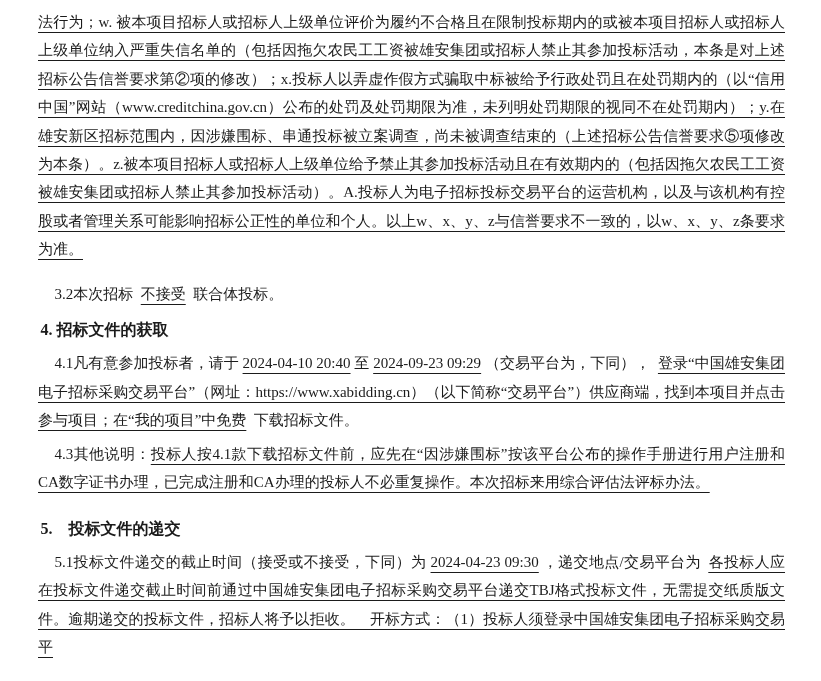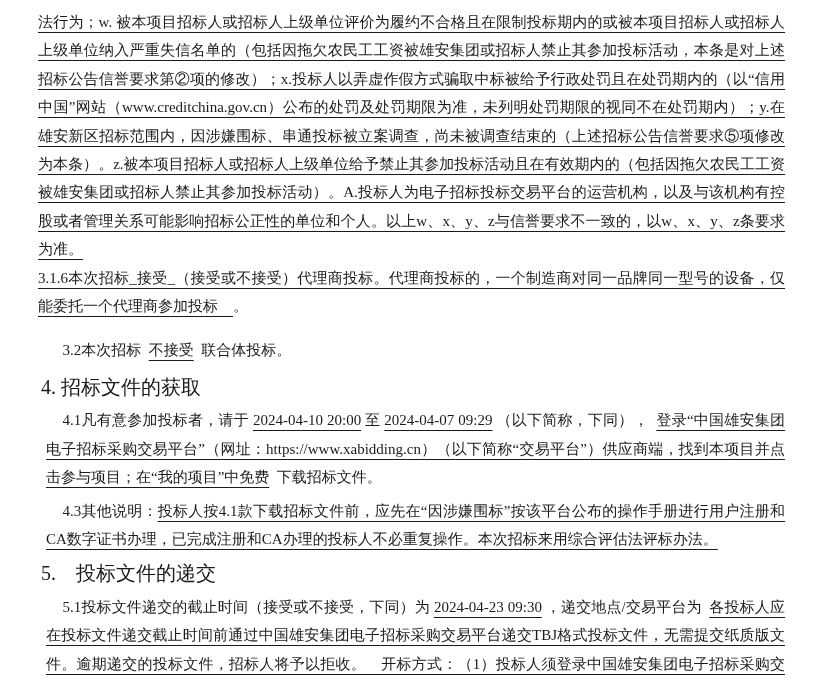--- a/index.html
+++ b/index.html
@@ -14,41 +14,40 @@
     color:#1b1b1b;
     text-align:justify;
   }
   p{margin:0;padding:0;}
   u{
     text-decoration-line:underline;
     text-decoration-thickness:1.4px;
     text-underline-offset:4.5px;
     text-decoration-skip-ink:none;
   }
-  .indent{text-indent:1.1em;margin-left:8px;}
-  .heading{font-weight:normal;font-size:20px;text-indent:0.15em;}
+  .indent{text-indent:1.1em;}
+  .heading{font-weight:bold;font-size:16px;text-indent:0.15em;}
   .mt16{margin-top:16px;}
   .mt8{margin-top:8px;}
-  .mt6{margin-top:6px;}
+  .mt6{margin-top:18px;}
   .mt5{margin-top:5px;}
 </style>
 </head>
 <body>
 
 <div class="page">
 
   <p><u>法行为；w. 被本项目招标人或招标人上级单位评价为履约不合格且在限制投标期内的或被本项目招标人或招标人上级单位纳入严重失信名单的（包括因拖欠农民工工资被雄安集团或招标人禁止其参加投标活动，本条是对上述招标公告信誉要求第②项的修改）；x.投标人以弄虚作假方式骗取中标被给予行政处罚且在处罚期内的（以“信用中国”网站（www.creditchina.gov.cn）公布的处罚及处罚期限为准，未列明处罚期限的视同不在处罚期内）；y.在雄安新区招标范围内，因涉嫌围标、串通投标被立案调查，尚未被调查结束的（上述招标公告信誉要求⑤项修改为本条）。z.被本项目招标人或招标人上级单位给予禁止其参加投标活动且在有效期内的（包括因拖欠农民工工资被雄安集团或招标人禁止其参加投标活动）。A.投标人为电子招标投标交易平台的运营机构，以及与该机构有控股或者管理关系可能影响招标公正性的单位和个人。以上w、x、y、z与信誉要求不一致的，以w、x、y、z条要求为准。</u></p>
 
-  <p><u>3.1.6本次招标_接受_（接受或不接受）代理商投标。代理商投标的，一个制造商对同一品牌同一型号的设备，仅能委托一个代理商参加投标　</u><span>。</span></p>
 
   <p class="indent mt16"><span>3.2本次招标 </span><u>不接受</u><span> 联合体投标。</span></p>
 
   <p class="heading mt8">4. 招标文件的获取</p>
 
-  <p class="indent mt5"><span>4.1凡有意参加投标者，请于 </span><u>2024-04-10 20:00</u><span> 至 </span><u>2024-04-07 09:29</u><span> （以下简称，下同）， </span><u>登录“中国雄安集团电子招标采购交易平台”（网址：https://www.xabidding.cn）（以下简称“交易平台”）供应商端，找到本项目并点击参与项目；在“我的项目”中免费</u><span> 下载招标文件。</span></p>
+  <p class="indent mt5"><span>4.1凡有意参加投标者，请于 </span><u>2024-04-10 20:40</u><span> 至 </span><u>2024-09-23 09:29</u><span> （交易平台为，下同）， </span><u>登录“中国雄安集团电子招标采购交易平台”（网址：https://www.xabidding.cn）（以下简称“交易平台”）供应商端，找到本项目并点击参与项目；在“我的项目”中免费</u><span> 下载招标文件。</span></p>
 
 
   <p class="indent mt5"><span>4.3其他说明：</span><u>投标人按4.1款下载招标文件前，应先在“因涉嫌围标”按该平台公布的操作手册进行用户注册和CA数字证书办理，已完成注册和CA办理的投标人不必重复操作。本次招标来用综合评估法评标办法。</u></p>
 
   <p class="heading mt6">5.　投标文件的递交</p>
 
   <p class="indent mt5"><span>5.1投标文件递交的截止时间（接受或不接受，下同）为 </span><u>2024-04-23 09:30</u><span> ，递交地点/交易平台为 </span><u>各投标人应在投标文件递交截止时间前通过中国雄安集团电子招标采购交易平台递交TBJ格式投标文件，无需提交纸质版文件。逾期递交的投标文件，招标人将予以拒收。　开标方式：（1）投标人须登录中国雄安集团电子招标采购交易平</u></p>
 
 </div>
 

